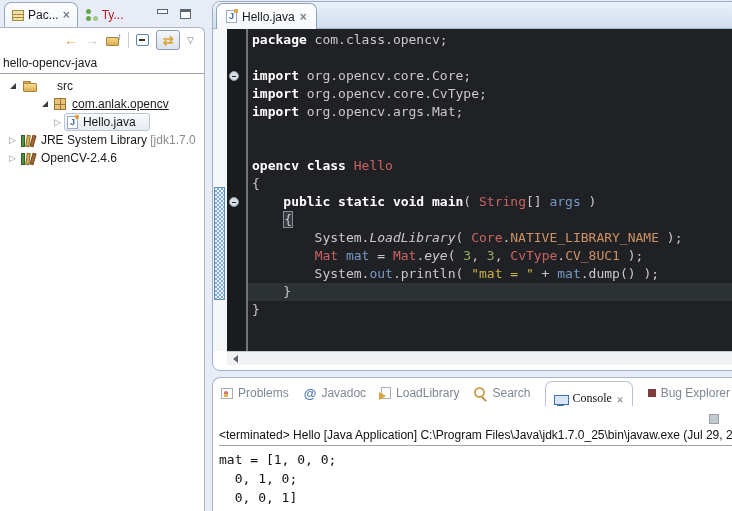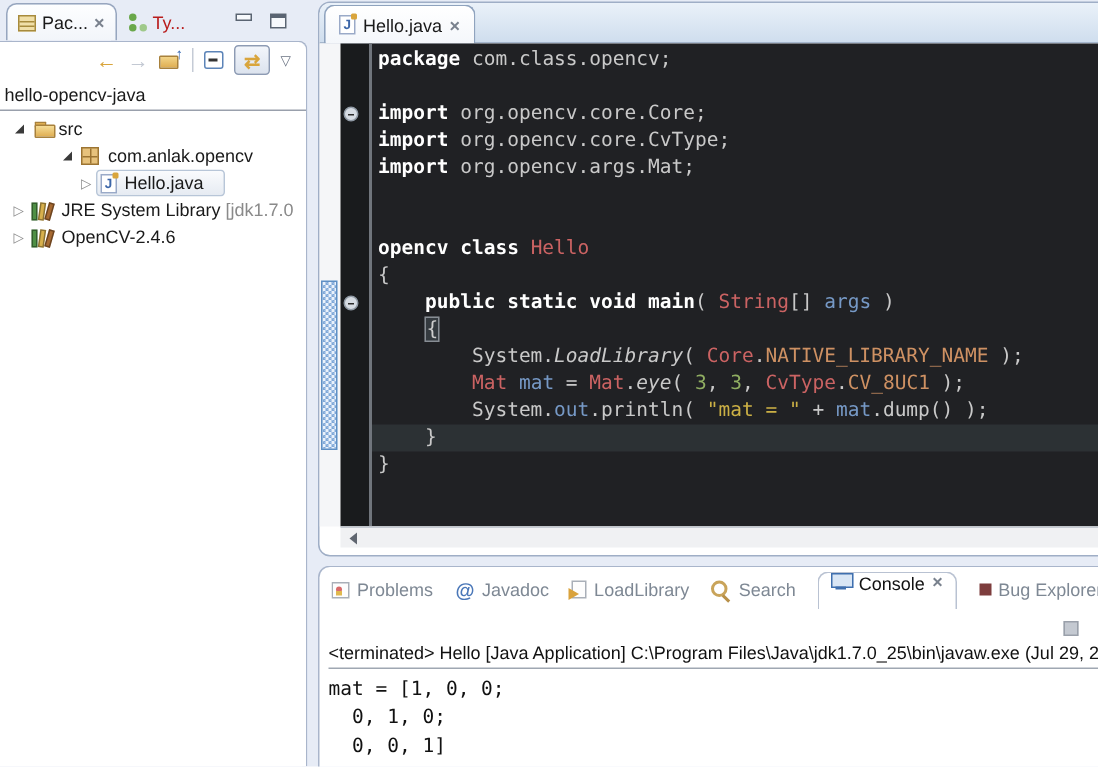--- a/index.html
+++ b/index.html
@@ -107,22 +107,22 @@
   .tok-const { color:#CE9163; }
   .tok-box { color:#CDCDCD; border:1px solid #878D94; background:#343A3F; }
   .e-hscroll { position:absolute; left:14px; right:0; top:349px; height:14px; background:#F0F1F3; border-top:1px solid #C6CBD3; display:flex; align-items:center; }
   .hs-left { width:16px; height:14px; display:flex; align-items:center; justify-content:center; }
   .hs-left i { width:0; height:0; border-right:5px solid #606670; border-top:4px solid transparent; border-bottom:4px solid transparent; }
   
   .console-panel { position:absolute; left:212px; top:377px; width:530px; height:140px; background:#FFF;
                    border:1px solid #A9B5CB; border-bottom:none; border-radius:8px 0 0 0; }
   .ctab-row { position:absolute; left:8px; top:2px; right:0; height:26px; display:flex; align-items:center; gap:15px; white-space:nowrap; overflow:hidden; }
   .ctab { display:inline-flex; align-items:center; gap:5px; color:#7E8894;justify-content:flex-end; }
-  .ctab-active { display:inline-flex; align-items:flex-start; gap:5px; color:#111; height:25px; padding:0 8px;
-                 background:#FFF; border:1px solid #B9C2D2; border-bottom:none; border-radius:7px 7px 0 0; }
+  .ctab-active { display:inline-flex; align-items:flex-end; gap:5px; color:#111; height:25px; padding:0 8px;
+                 background:#FFF; border:1px solid #B9C2D2; border-bottom:none; border-radius:7px 7px 0 0;font-family:Liberation Serif, serif; }
   .ic-problems { width:12px; height:11px; display:inline-block; border:1px solid #A9AFB8; background:#FDFDFD; position:relative; }
   .ic-problems::before { content:""; position:absolute; left:2px; top:2px; width:4px; height:4px; border-radius:50%; background:#D96A6A; }
   .ic-problems::after { content:""; position:absolute; left:2px; bottom:1px; width:4px; height:3px; background:#E0B84E; }
   .ic-at { color:#4A77B8; font-weight:bold; font-size:13px; line-height:13px; }
   .ic-decl { width:10px; height:12px; display:inline-block; background:#FDFDFD; border:1px solid #A9AFB8; position:relative; }
   .ic-decl::after { content:""; position:absolute; left:-3px; bottom:-2px; width:0; height:0;
                     border-left:7px solid #D9A23C; border-top:4px solid transparent; border-bottom:4px solid transparent; }
   .ic-search { width:13px; height:13px; display:inline-block; position:relative; }
   .ic-search::before { content:""; position:absolute; left:0; top:0; width:7px; height:7px; border:2px solid #C9A45A; border-radius:50%; }
   .ic-search::after { content:""; position:absolute; right:0; bottom:0; width:6px; height:2px; background:#B89048; transform:rotate(45deg); }
@@ -172,23 +172,23 @@
       <span class="tb-menu">▽</span>
     </div>
     <div class="tree">
       <div class="tree-row" style="padding-left:3px;">
         <span class="t-label">hello-opencv-java</span>
       </div>
       <div class="proj-underline"></div>
       <div class="tree-row" style="padding-left:10px; margin-top:3px;">
         <span class="tw-exp"></span>
         <span class="ic-folder" style="margin-left:7px;"></span>
-        <span class="t-label" style="margin-left:2px;">src</span>
-      </div>
-      <div class="tree-row" style="padding-left:42px;">
+        <span class="t-label" style="margin-left:20px;">src</span>
+      </div>
+      <div class="tree-row" style="padding-left:42px;text-decoration:underline;">
         <span class="tw-exp"></span>
         <span class="ic-pkg" style="margin-left:6px;"></span>
         <span class="t-label" style="margin-left:6px;">com.anlak.opencv</span>
       </div>
       <div class="tree-row">
         <span class="tree-sel"></span>
         <span class="tw-col" style="margin-left:54px;">▷</span>
         <span class="ic-jfile" style="margin-left:6px;">J</span>
         <span class="t-label" style="margin-left:5px;">Hello.java</span>
       </div>

